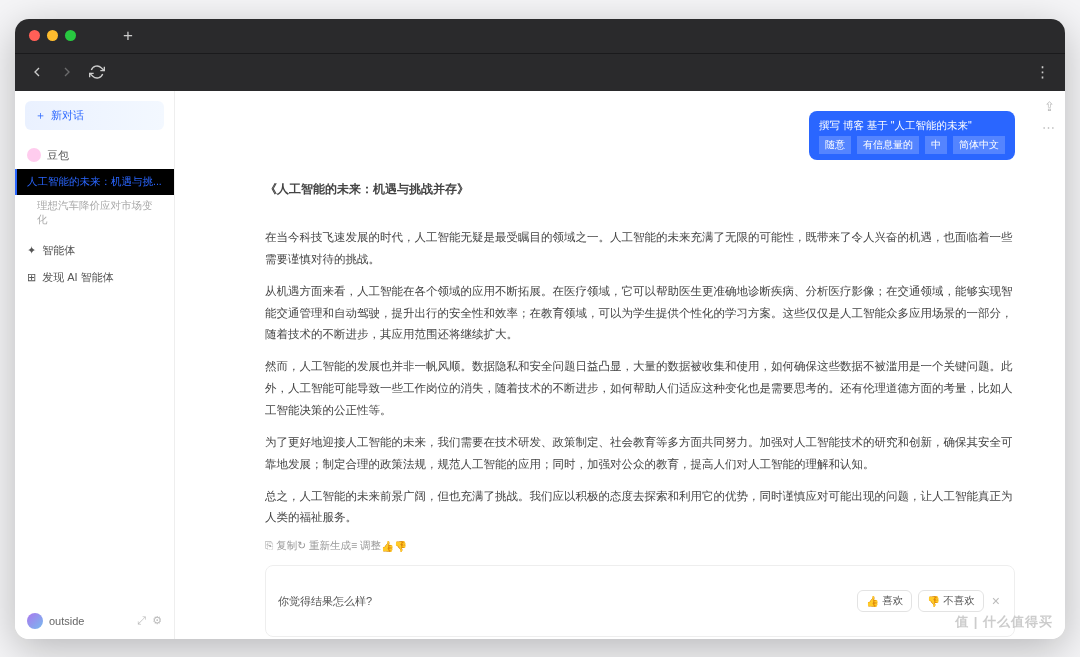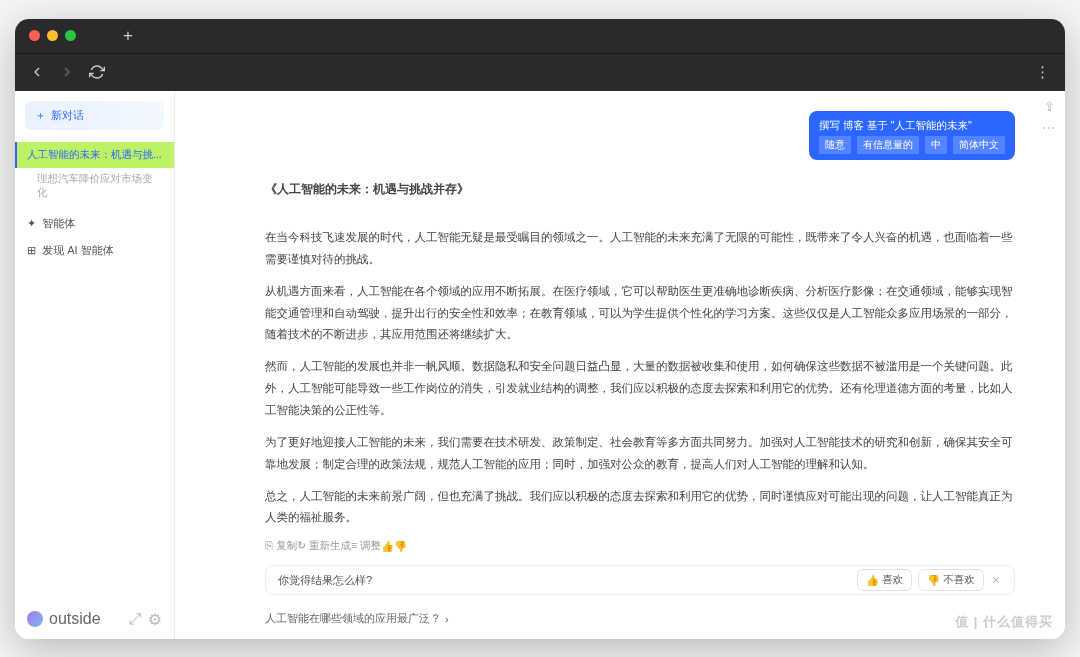--- a/index.html
+++ b/index.html
@@ -12,37 +12,37 @@
 .newtab { color:#ccc; font-size:17px; cursor:pointer; }
 .addrbar { height:38px; background:#2a2a2c; border-top:1px solid #1a1a1c; display:flex; align-items:center; padding:0 14px; gap:14px; color:#ccc; }
 .navico { width:16px; height:16px; display:flex; align-items:center; justify-content:center; cursor:pointer; }
 .addrbar svg { stroke:#ccc; }
 .kebab { margin-left:auto; font-size:15px; letter-spacing:1px; }
 .app { flex:1; display:flex; background:#fff; overflow:hidden; }
 .sidebar { width:160px; border-right:1px solid #eee; display:flex; flex-direction:column; font-size:11px; }
 .newchat { margin:10px 10px 6px; padding:7px 10px; border-radius:6px; background:linear-gradient(90deg,#eaf1ff,#f3f8ff); color:#2a66ff; font-weight:500; cursor:pointer; display:flex; align-items:center; gap:5px; }
 .sbsec { margin:6px 0 0 0; }
 .sbitem { padding:6px 12px; display:flex; align-items:center; gap:6px; color:#555; cursor:pointer; }
-.sbitem.active { color:#2a66ff; border-left:2px solid #2a66ff; background:#bef264; padding-left:10px; font-size:10.5px; }
+.sbitem.active { color:#2a66ff; border-left:2px solid #2a66ff; background:#000000; padding-left:10px; font-size:10.5px; }
 .sbsub { padding:4px 12px 4px 22px; color:#aaa; font-size:10.5px; }
-.sbfooter { margin-top:auto; padding:10px 12px; display:flex; align-items:center; gap:6px; color:#666; font-size:16px; }
+.sbfooter { margin-top:auto; padding:10px 12px; display:flex; align-items:center; gap:6px; color:#666; font-size:11px; }
 .avatar { width:16px; height:16px; border-radius:50%; background:linear-gradient(135deg,#a7e,#7be); }
 .sbicons { margin-left:auto; display:flex; gap:6px; color:#bbb; }
 .main { flex:1; display:flex; flex-direction:column; overflow:hidden; position:relative; }
 .topright { position:absolute; top:8px; right:10px; display:flex; flex-direction:column; align-items:flex-end; gap:6px; color:#bbb; font-size:13px; }
 .content { flex:1; overflow-y:auto; padding:20px 50px 10px 90px; }
 .prompt-chip { float:right; background:#2a66ff; color:#fff; border-radius:8px; padding:6px 10px; font-size:10.5px; line-height:1.6; margin-bottom:18px; max-width:280px; }
 .chip-tags { display:flex; gap:6px; margin-top:3px; flex-wrap:wrap; }
 .chip-tag { background:rgba(255,255,255,.2); border-radius:0; padding:1px 6px; font-size:10px; }
 .article { clear:both; font-size:11.5px; color:#444; line-height:1.9; }
 .article h3 { font-size:12px; font-weight:600; margin-bottom:26px; }
 .article p { margin-bottom:10px; }
 .actions { display:flex; font-size:10.5px; color:#999; margin:6px 0 12px; align-items:center; }
 .actions span { cursor:pointer; }
-.feedback { border:1px solid #eee; border-radius:8px; padding:3px 12px; display:flex; align-items:center; font-size:11px; color:#555; margin-bottom:10px; }
+.feedback { border:1px solid #eee; border-radius:8px; padding:24px 12px; display:flex; align-items:center; font-size:11px; color:#555; margin-bottom:10px; }
 .fbbtns { margin-left:auto; display:flex; gap:6px; align-items:center; }
 .fbbtn { border:1px solid #e3e3e3; border-radius:6px; padding:3px 8px; font-size:10.5px; cursor:pointer; display:flex; align-items:center; gap:3px; }
 .fbclose { color:#bbb; cursor:pointer; font-size:14px; padding:0 2px; }
 .suggest { font-size:11px; color:#666; padding:6px 0; display:flex; align-items:center; gap:4px; cursor:pointer; }
 .toolbar { display:flex; gap:14px; font-size:10.5px; color:#666; padding:8px 0 6px; flex-wrap:wrap; }
 .tbitem { display:flex; align-items:center; gap:3px; cursor:pointer; }
 .wm { position:absolute; bottom:8px; right:12px; font-size:13px; color:#ccc; font-weight:600; letter-spacing:1px; }
 </style>
 </head>
 <body>
@@ -76,20 +76,24 @@
     <div class="kebab">⋮</div>
   </div>
 
   <div class="app">
     <div class="sidebar">
       <div class="newchat">
           <span>＋</span>
           <span>新对话</span>
         </div>
       <div class="sbsec">
+        <div class="sbitem">
+          <span style="width:14px;height:14px;border-radius:50%;background:#fce;display:inline-block"></span>
+          <span>豆包</span>
+        </div>
         <div class="sbitem active">
             <span>人工智能的未来：机遇与挑...</span>
           </div>
         <div class="sbsub"><span>理想汽车降价应对市场变化</span></div>
       </div>
       <div class="sbsec">
         <div class="sbitem">
             <span>✦</span>
             <span>智能体</span>
           </div>
@@ -121,21 +125,21 @@
             <span class="chip-tag">有信息量的</span>
             <span class="chip-tag">中</span>
             <span class="chip-tag">简体中文</span>
           </div>
         </div>
 
         <div class="article">
           <h3>《人工智能的未来：机遇与挑战并存》</h3>
           <p>在当今科技飞速发展的时代，人工智能无疑是最受瞩目的领域之一。人工智能的未来充满了无限的可能性，既带来了令人兴奋的机遇，也面临着一些需要谨慎对待的挑战。</p>
           <p>从机遇方面来看，人工智能在各个领域的应用不断拓展。在医疗领域，它可以帮助医生更准确地诊断疾病、分析医疗影像；在交通领域，能够实现智能交通管理和自动驾驶，提升出行的安全性和效率；在教育领域，可以为学生提供个性化的学习方案。这些仅仅是人工智能众多应用场景的一部分，随着技术的不断进步，其应用范围还将继续扩大。</p>
-          <p>然而，人工智能的发展也并非一帆风顺。数据隐私和安全问题日益凸显，大量的数据被收集和使用，如何确保这些数据不被滥用是一个关键问题。此外，人工智能可能导致一些工作岗位的消失，引发就业结构的调整，我们应以积极的态度去探索和利用它的优势。还有伦理道德方面的考量，比如人工智能决策的公正性等。</p>
+          <p>然而，人工智能的发展也并非一帆风顺。数据隐私和安全问题日益凸显，大量的数据被收集和使用，如何确保这些数据不被滥用是一个关键问题。此外，人工智能可能导致一些工作岗位的消失，随着技术的不断进步，如何帮助人们适应这种变化也是需要思考的。还有伦理道德方面的考量，比如人工智能决策的公正性等。</p>
           <p>为了更好地迎接人工智能的未来，我们需要在技术研发、政策制定、社会教育等多方面共同努力。加强对人工智能技术的研究和创新，确保其安全可靠地发展；制定合理的政策法规，规范人工智能的应用；同时，加强对公众的教育，提高人们对人工智能的理解和认知。</p>
           <p>总之，人工智能的未来前景广阔，但也充满了挑战。我们应以积极的态度去探索和利用它的优势，同时谨慎应对可能出现的问题，让人工智能真正为人类的福祉服务。</p>
         </div>
 
         <div class="actions">
           <span>⎘ <span>复制</span></span>
           <span>↻ <span>重新生成</span></span>
           <span>≡ <span>调整</span></span>
           <span>👍</span>
           <span>👎</span>

